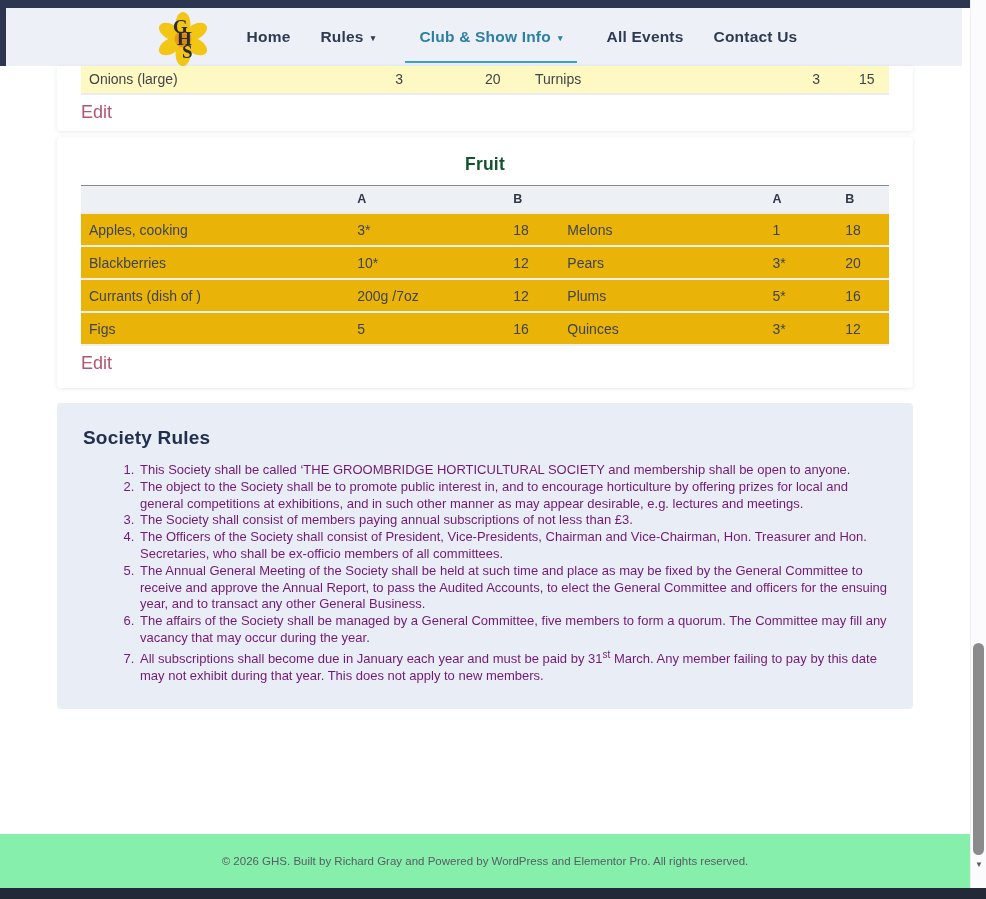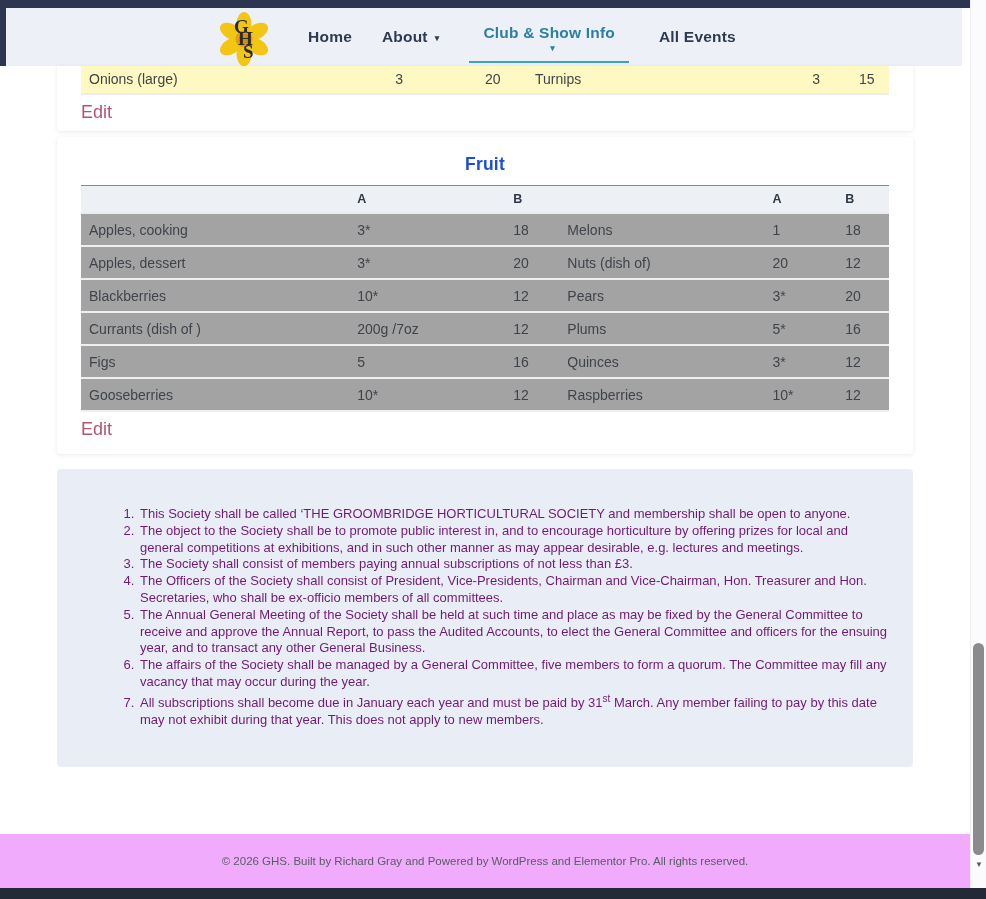--- a/index.html
+++ b/index.html
@@ -24,21 +24,21 @@
   }
   .nav-wrap { display:flex; align-items:center; height:58px; }
   .logo { width:54px; height:54px; margin-right:22px; margin-top:4px; cursor:pointer; }
   .nav-item {
     position:relative; height:58px; display:flex; align-items:center;
     margin:0 15px; cursor:pointer;
     color:#2e3a52; font-size:15.5px; font-weight:700; letter-spacing:.2px;
     white-space:nowrap;
   }
   .nav-item .caret { font-size:9px; margin-left:7px; color:#2e3a52; transform:translateY(1px); }
-  .nav-item.active { color:#2c7fa2; padding:16px 14px;flex-direction:column; }
+  .nav-item.active { color:#2c7fa2; padding:16px 14px; }
   .nav-item.active .caret { color:#2c7fa2; }
   .nav-item.active::after {
     content:""; position:absolute; left:0; right:0; bottom:3px; height:2.5px;
     background:#3ba1c5;
   }
 
   
   .main { position:absolute; left:0; top:66px; width:970px; height:768px; background:#ffffff; }
   .container { width:856px; margin:0 auto; }
 
@@ -50,29 +50,29 @@
   .fruit-card { margin-top:6px; padding:15px 24px 14px 24px; }
 
   table { width:100%; border-collapse:collapse; table-layout:fixed; }
   td, th { font-size:14px; color:#3f444b; text-align:left; overflow:hidden; }
 
   
   .top-table td { background:#fef9c3; border-bottom:2px solid #ececec; padding:5px 4px 6px 8px; height:28px; }
 
   
   .section-title {
-    text-align:center; color:#1d4ed8; font-size:17.5px; font-weight:700;
+    text-align:center; color:#14532d; font-size:17.5px; font-weight:700;
     padding:2px 0 10px 0; letter-spacing:.2px;
   }
   .data-table { border-top:1px solid #858b95; }
   .data-table th {
     background:#edf0f4; font-size:12.5px; font-weight:700; color:#2f3847;
     padding:6px 4px 6px 8px; height:27px; border-bottom:2px solid #ececec;
   }
-  .data-table td { padding:7px 4px 7px 8px; height:33px; border-bottom:2px solid #efefef; background:#a3a3a3; }
+  .data-table td { padding:7px 4px 7px 8px; height:33px; border-bottom:2px solid #efefef; background:#eab308; }
 
   .edit-link {
     display:inline-block; margin-top:7px; color:#b25670; font-size:18px;
     cursor:pointer; text-decoration:none;
   }
 
   
   .rules-card {
     margin-top:15px; background:#e9eef6; border-radius:4px;
     padding:24px 26px 24px 26px; min-height:298px;
@@ -81,21 +81,21 @@
   .rules-list { margin:13px 0 0 0; padding-left:55px; }
   .rules-list li {
     color:#701a75; font-size:13px; line-height:16.8px;
     padding-left:2px;
   }
   .rules-list li sup { font-size:10px; }
 
   
   .site-footer {
     position:absolute; left:0; top:834px; width:970px; height:54px;
-    background:#f0abfc; display:flex; align-items:center; justify-content:center;
+    background:#86efac; display:flex; align-items:center; justify-content:center;
   }
   .site-footer p { color:#585d63; font-size:11.5px; }
 
   
   .scrollbar {
     position:absolute; left:970px; top:0; width:16px; height:888px;
     background:#fbfbfd; border-left:1px solid #ededf0;
   }
   .scroll-thumb {
     position:absolute; left:2px; width:11px; top:643px; height:212px;
@@ -129,29 +129,32 @@
         <text x="17" y="21" font-size="19">G</text>
         <text x="21" y="33" font-size="19">H</text>
         <text x="26" y="46" font-size="19">S</text>
       </g>
     </svg>
 
     <div class="nav-item">
       <span>Home</span>
     </div>
     <div class="nav-item">
-      <span>About</span>
+      <span>Rules</span>
       <span class="caret">▾</span>
     </div>
     <div class="nav-item active">
       <span>Club &amp; Show Info</span>
       <span class="caret">▾</span>
     </div>
     <div class="nav-item">
       <span>All Events</span>
+    </div>
+    <div class="nav-item">
+      <span>Contact Us</span>
     </div>
   </div>
 </header>
 
 <main class="main">
   <div class="container">
 
     <section class="card-white top-card">
       <table class="top-table">
         <colgroup>
@@ -198,28 +201,20 @@
         </tr>
         <tr>
           <td>Apples, cooking</td>
           <td>3*</td>
           <td>18</td>
           <td>Melons</td>
           <td>1</td>
           <td>18</td>
         </tr>
         <tr>
-          <td>Apples, dessert</td>
-          <td>3*</td>
-          <td>20</td>
-          <td>Nuts (dish of)</td>
-          <td>20</td>
-          <td>12</td>
-        </tr>
-        <tr>
           <td>Blackberries</td>
           <td>10*</td>
           <td>12</td>
           <td>Pears</td>
           <td>3*</td>
           <td>20</td>
         </tr>
         <tr>
           <td>Currants (dish of )</td>
           <td>200g /7oz</td>
@@ -229,34 +224,27 @@
           <td>16</td>
         </tr>
         <tr>
           <td>Figs</td>
           <td>5</td>
           <td>16</td>
           <td>Quinces</td>
           <td>3*</td>
           <td>12</td>
         </tr>
-        <tr>
-          <td>Gooseberries</td>
-          <td>10*</td>
-          <td>12</td>
-          <td>Raspberries</td>
-          <td>10*</td>
-          <td>12</td>
-        </tr>
       </tbody>
         </table>
       <a class="edit-link">Edit</a>
     </section>
 
     <section class="rules-card">
+      <h2 class="rules-title">Society Rules</h2>
       <ol class="rules-list">
         <li>This Society shall be called ‘THE GROOMBRIDGE HORTICULTURAL SOCIETY and membership shall be open to anyone.</li>
         <li>The object to the Society shall be to promote public interest in, and to encourage horticulture by offering prizes for local and general competitions at exhibitions, and in such other manner as may appear desirable, e.g. lectures and meetings.</li>
         <li>The Society shall consist of members paying annual subscriptions of not less than £3.</li>
         <li>The Officers of the Society shall consist of President, Vice-Presidents, Chairman and Vice-Chairman, Hon. Treasurer and Hon. Secretaries, who shall be ex-officio members of all committees.</li>
         <li>The Annual General Meeting of the Society shall be held at such time and place as may be fixed by the General Committee to receive and approve the Annual Report, to pass the Audited Accounts, to elect the General Committee and officers for the ensuing year, and to transact any other General Business.</li>
         <li>The affairs of the Society shall be managed by a General Committee, five members to form a quorum. The Committee may fill any vacancy that may occur during the year.</li>
         <li><span>All subscriptions shall become due in January each year and must be paid by 31</span><sup>st</sup><span> March. Any member failing to pay by this date may not exhibit during that year. This does not apply to new members.</span></li>
       </ol>
     </section>

